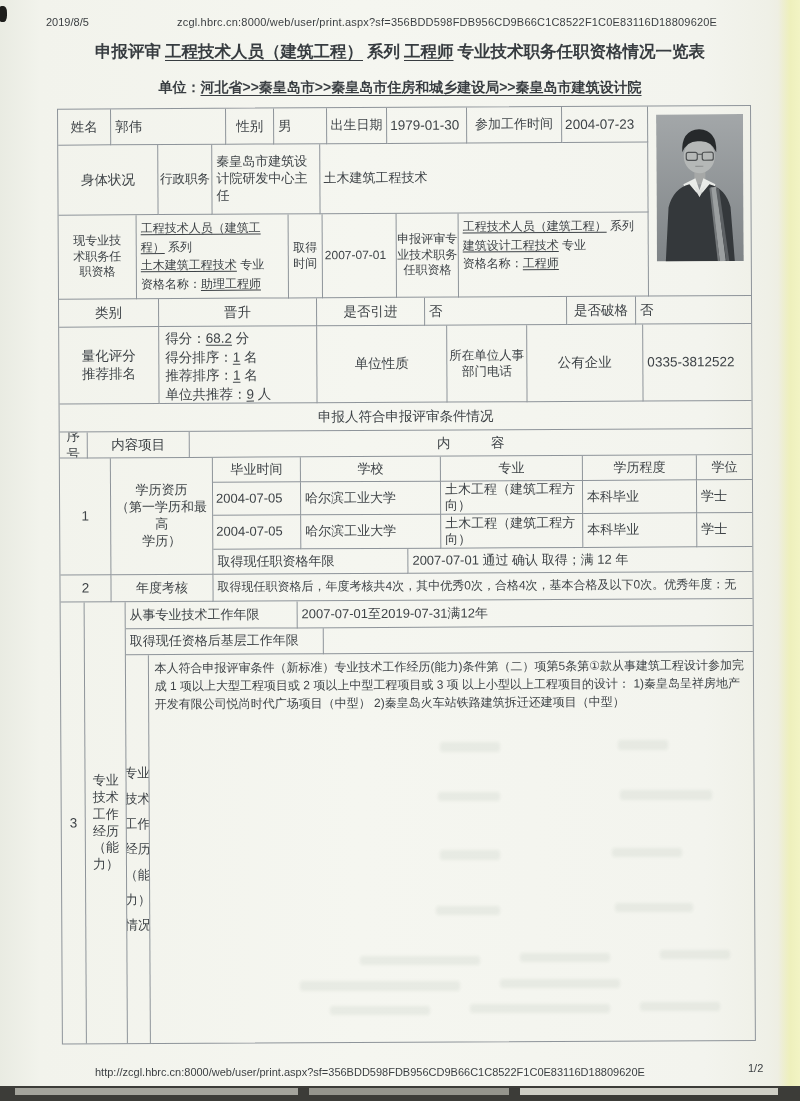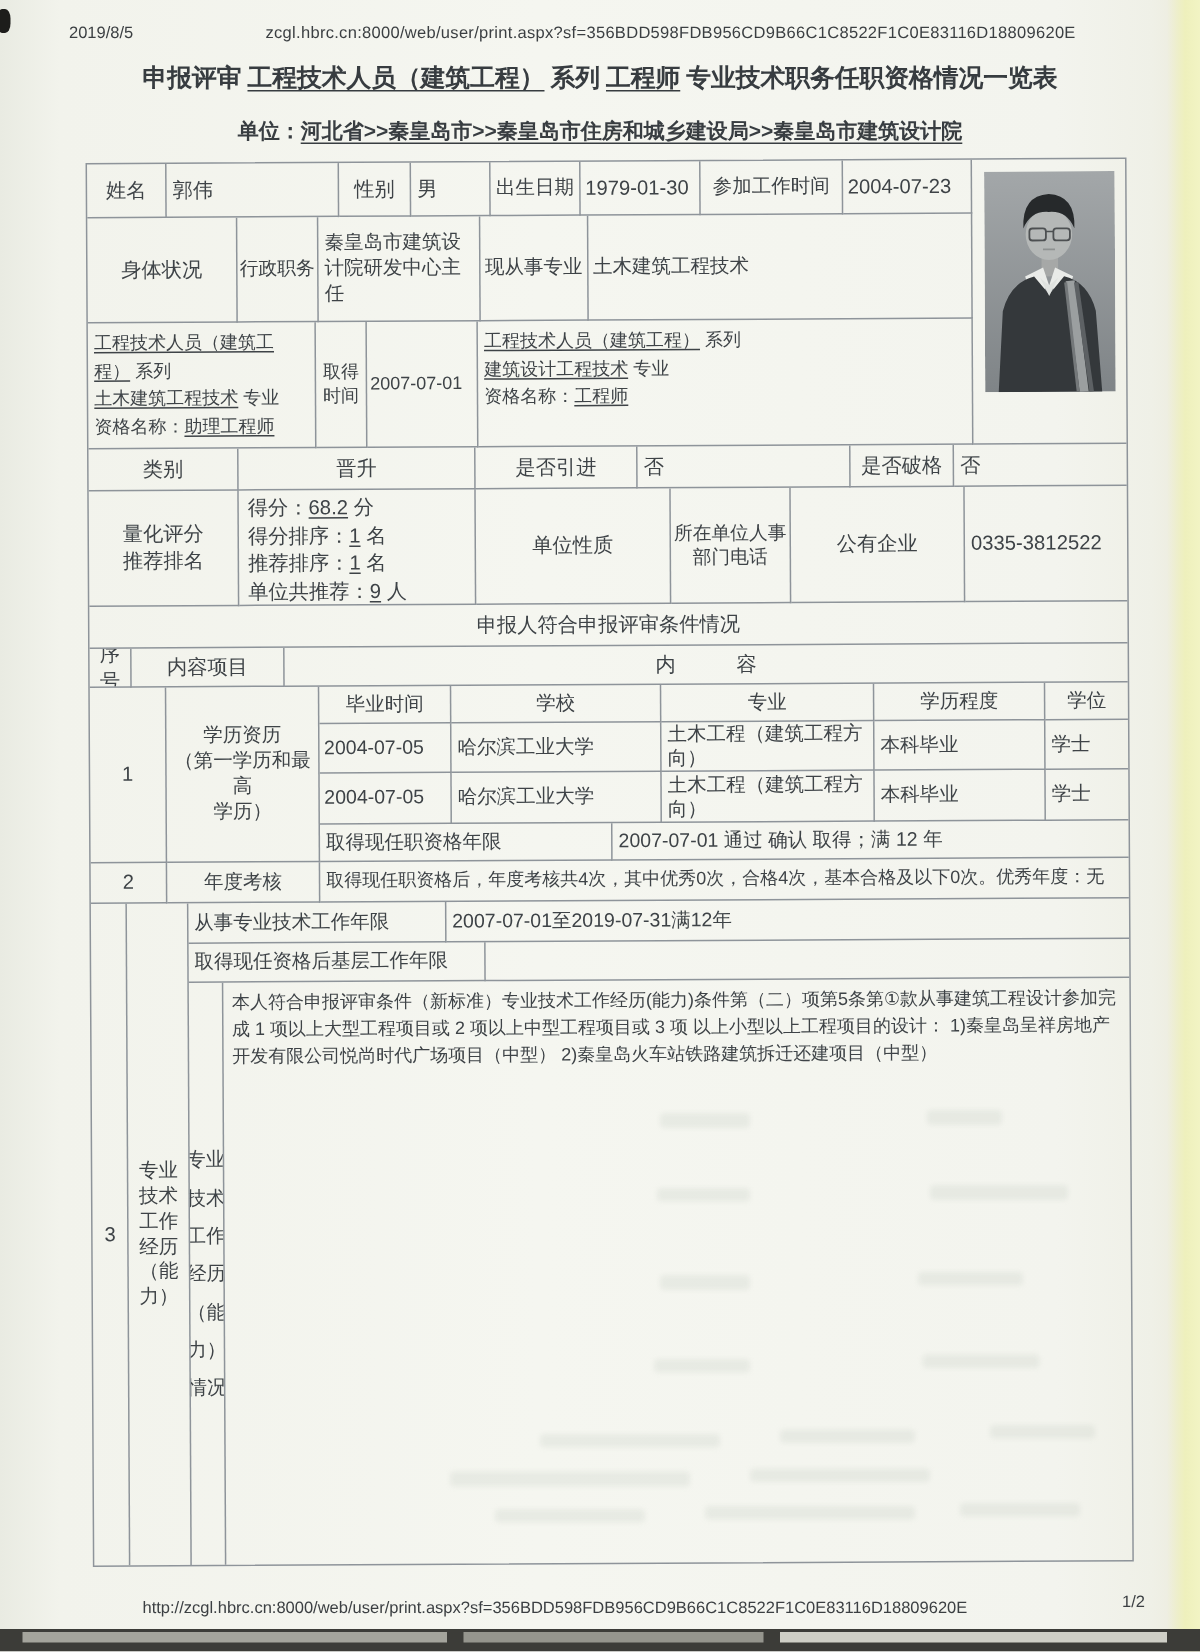--- a/index.html
+++ b/index.html
@@ -93,32 +93,37 @@
           <div class="td" style="width:53px">男</div>
           <div class="td lbl f13" style="width:60px;padding:2px 1px">出生日期</div>
           <div class="td wrap" style="width:80px;padding:2px 3px">1979-01-30</div>
           <div class="td lbl f13" style="width:95px;padding:2px 2px">参加工作时间</div>
           <div class="td wrap fill" style="padding:2px 3px">2004-07-23</div>
         </div>
         <div class="tr" style="height:70px">
           <div class="td lbl" style="width:100px">身体状况</div>
           <div class="td lbl f125" style="width:54px;padding:0">行政职务</div>
           <div class="td f13 wrap" style="width:108px;padding:2px 4px">秦皇岛市建筑设计院研发中心主任</div>
-          <div class="td lbl f13" style="width:72px;padding:2px 2px">现从事专业</div>
           <div class="td f13 wrap fill" style="padding:2px 3px">土木建筑工程技术</div>
         </div>
         <div class="tr" style="height:84px">
+          <div class="td lbl pre f12" style="width:78px">现专业技
+术职务任
+职资格</div>
           <div class="td qcell" style="width:152px">
             <span class="u">工程技术人员（建筑工程）</span><span> 系列</span>
             <div><span class="u">土木建筑工程技术</span><span> 专业</span></div>
             <div><span>资格名称：</span><span class="u">助理工程师</span></div>
           </div>
           <div class="td lbl pre f12" style="width:34px;padding:2px 1px">取得
 时间</div>
           <div class="td f12" style="width:74px;padding:2px 2px">2007-07-01</div>
+          <div class="td lbl pre f12" style="width:62px;padding:0">申报评审专
+业技术职务
+任职资格</div>
           <div class="td qcell fill">
             <span class="u">工程技术人员（建筑工程）</span><span> 系列</span>
             <div><span class="u">建筑设计工程技术</span><span> 专业</span></div>
             <div><span>资格名称：</span><span class="u">工程师</span></div>
           </div>
         </div>
       </div>
       <div class="td photo-cell no-br">
         <svg width="87" height="147" viewBox="0 0 87 147">
           <defs>

